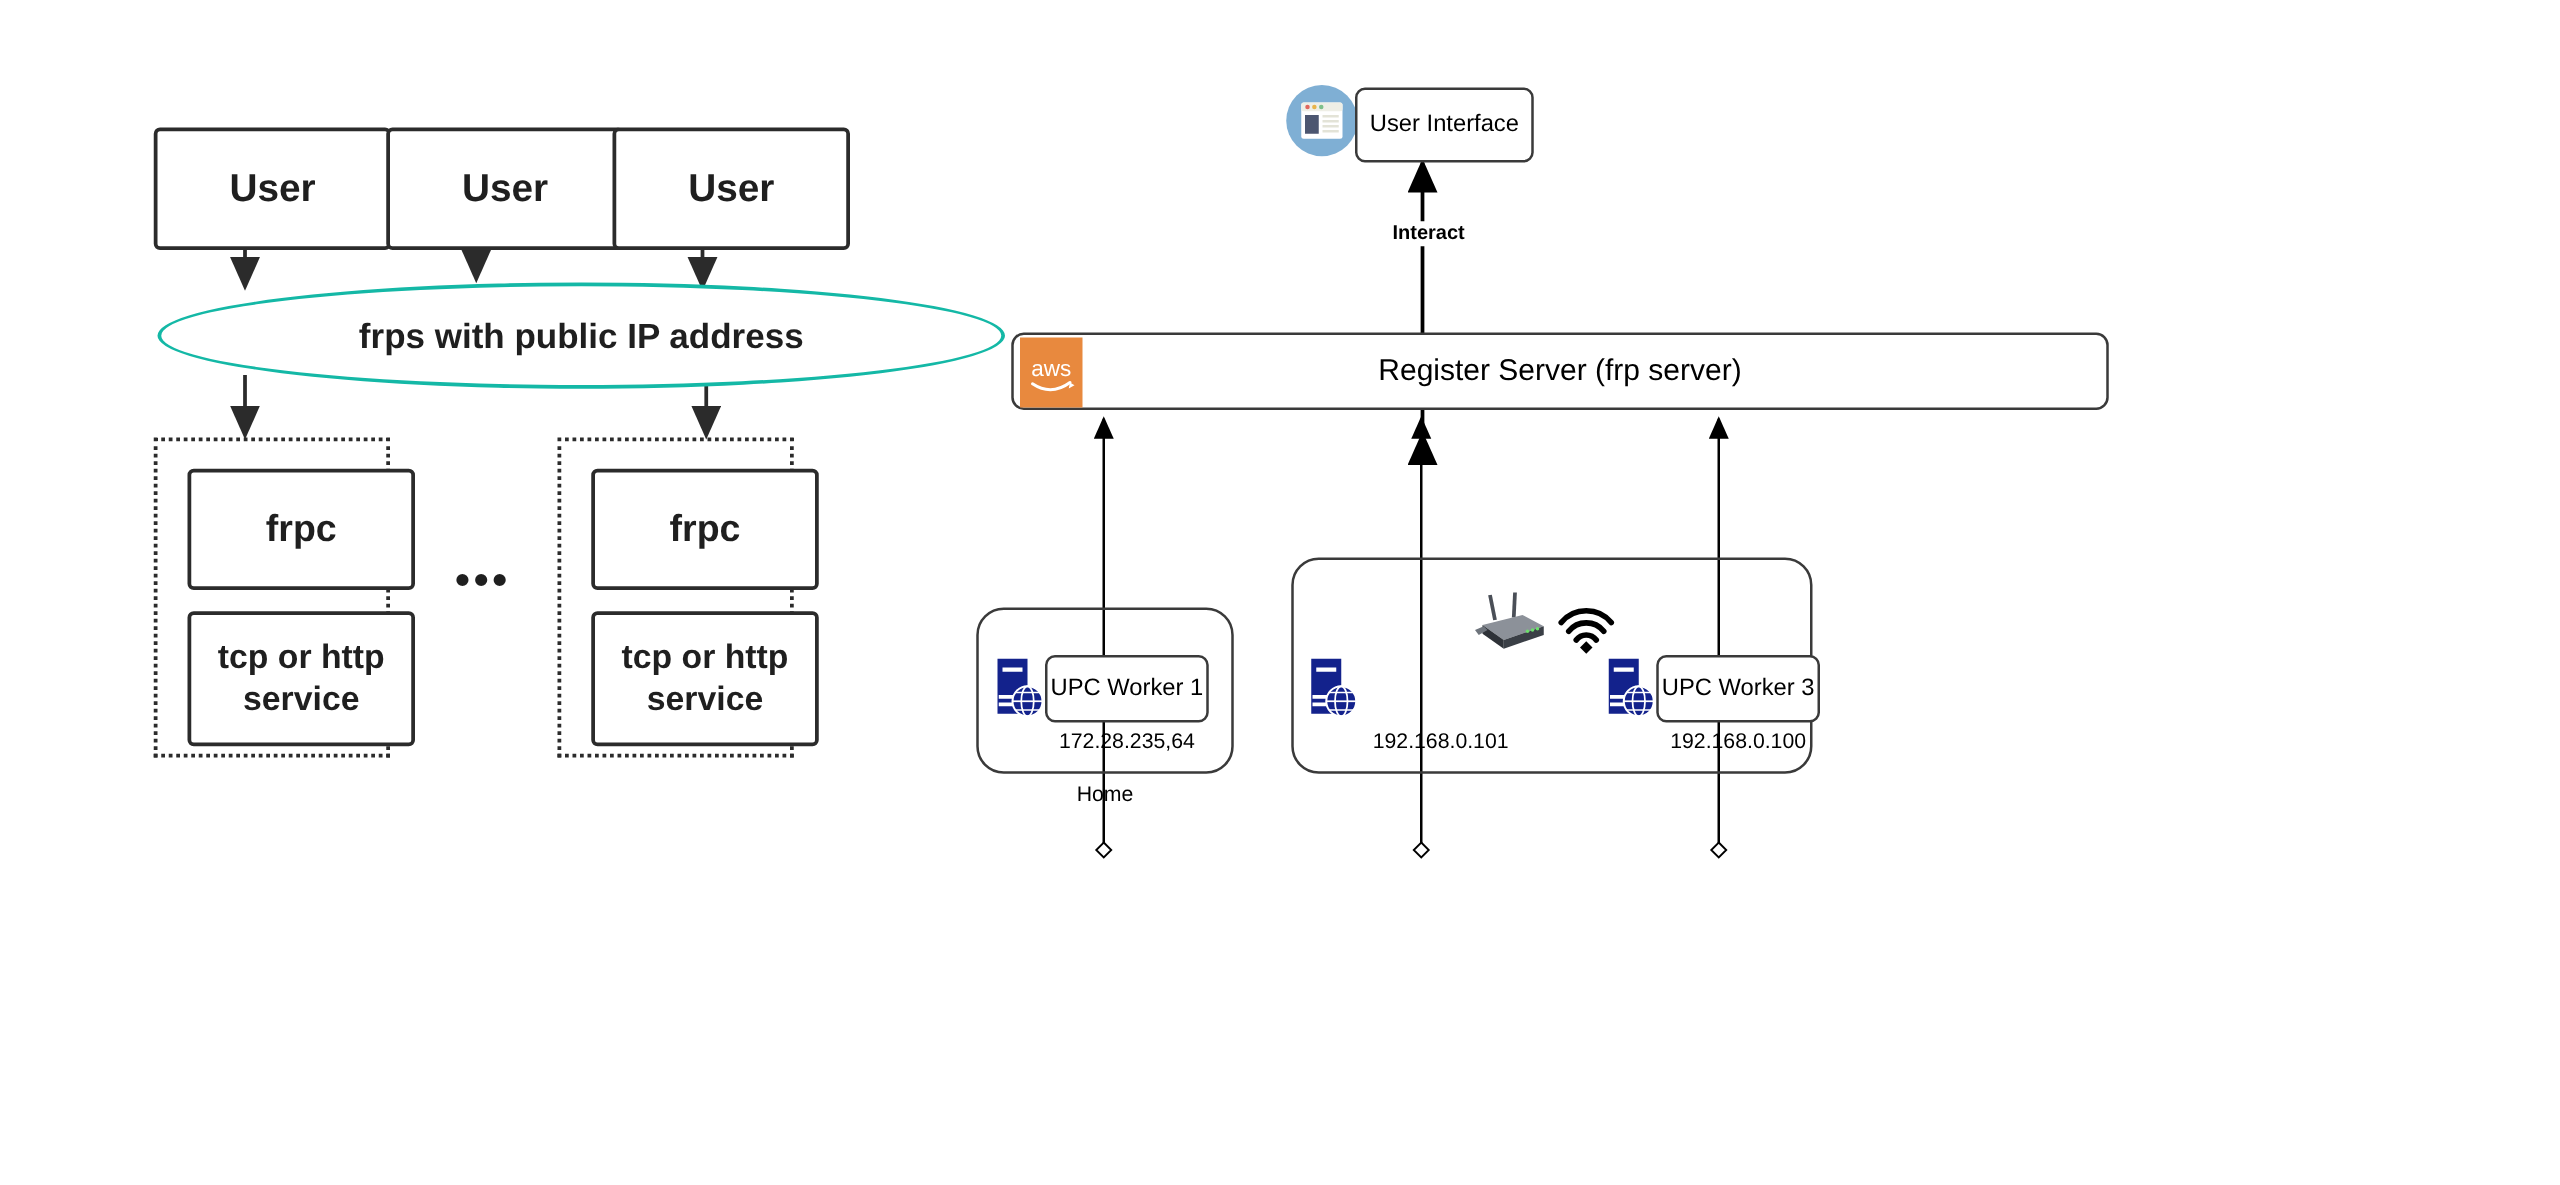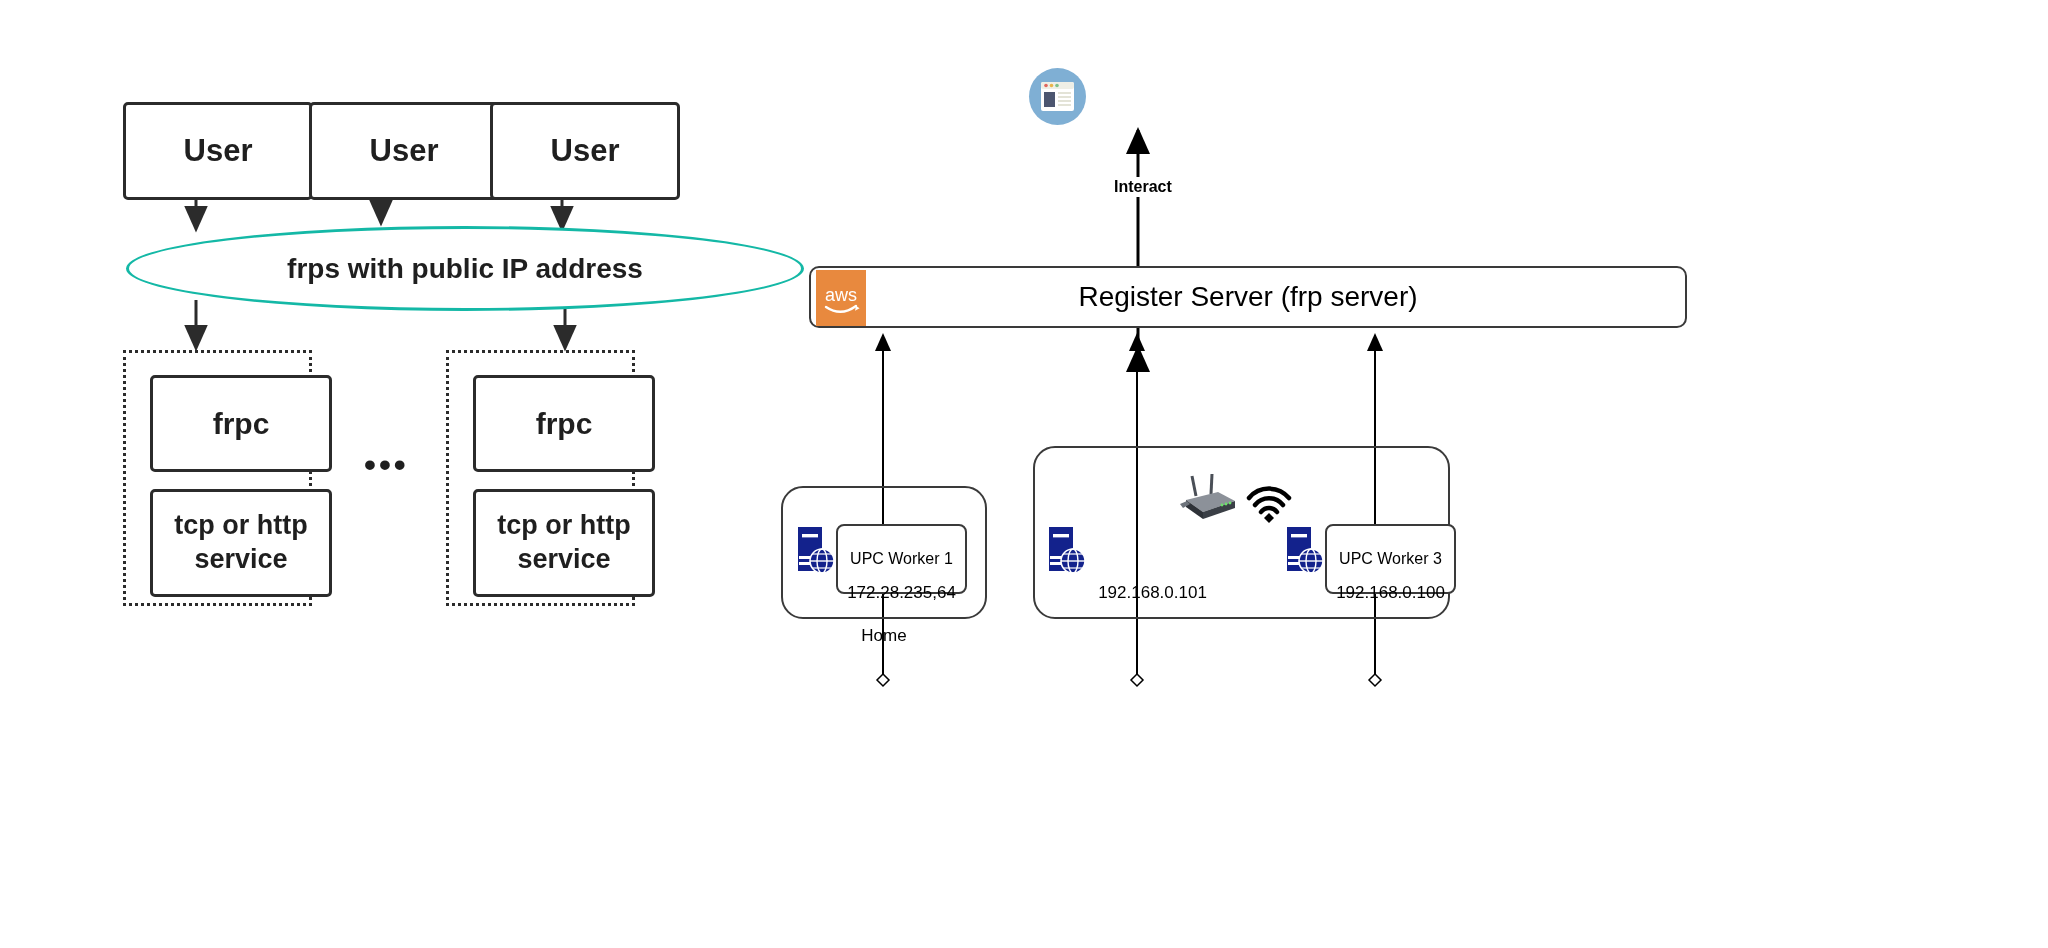--- a/index.html
+++ b/index.html
@@ -89,26 +89,26 @@
     font-weight: normal;
   }
   .ui-box {
     width: 143px;
     height: 60px;
   }
   .server-bar {
     width: 878px;
     height: 62px;
     border-radius: 10px;
-    font-size: 28px;
+    font-size: 24px;
   }
   .worker-box {
     width: 131px;
-    height: 70px;
-    font-size: 16px;
+    height: 54px;
+    font-size: 19px;
   }
   .group-round {
     position: absolute;
     border: 2px solid #3a3a3a;
     border-radius: 22px;
     box-sizing: border-box;
     background: transparent;
   }
   .ip-label {
     position: absolute;
@@ -221,20 +221,23 @@
       <circle cx="22.5" cy="17.5" r="1.8" fill="#E8B44A"></circle>
       <circle cx="28" cy="17.5" r="1.8" fill="#7FC08A"></circle>
       <rect x="15" y="24" width="11" height="15" fill="#4C5670"></rect>
       <rect x="29" y="24" width="13" height="2" fill="#E3E3D7"></rect>
       <rect x="29" y="28" width="13" height="2" fill="#E3E3D7"></rect>
       <rect x="29" y="32" width="13" height="2" fill="#E3E3D7"></rect>
       <rect x="29" y="36" width="13" height="2" fill="#E3E3D7"></rect>
     </svg>
   </div>
 
+  <div class="node r-box ui-box" style="left:1084px;top:70px;">
+    <span>User Interface</span>
+  </div>
 
   <div class="edge-label" style="left:1109px;top:177px;">Interact</div>
 
   <div class="node r-box server-bar" style="left:809px;top:266px;">
     <span>Register Server (frp server)</span>
   </div>
 
   <div class="icon-abs" style="left:816px;top:270px;width:50px;height:52px;">
     <svg width="50" height="56" viewBox="0 0 50 56">
       <rect x="0" y="0" width="50" height="56" fill="#E8893E"></rect>

